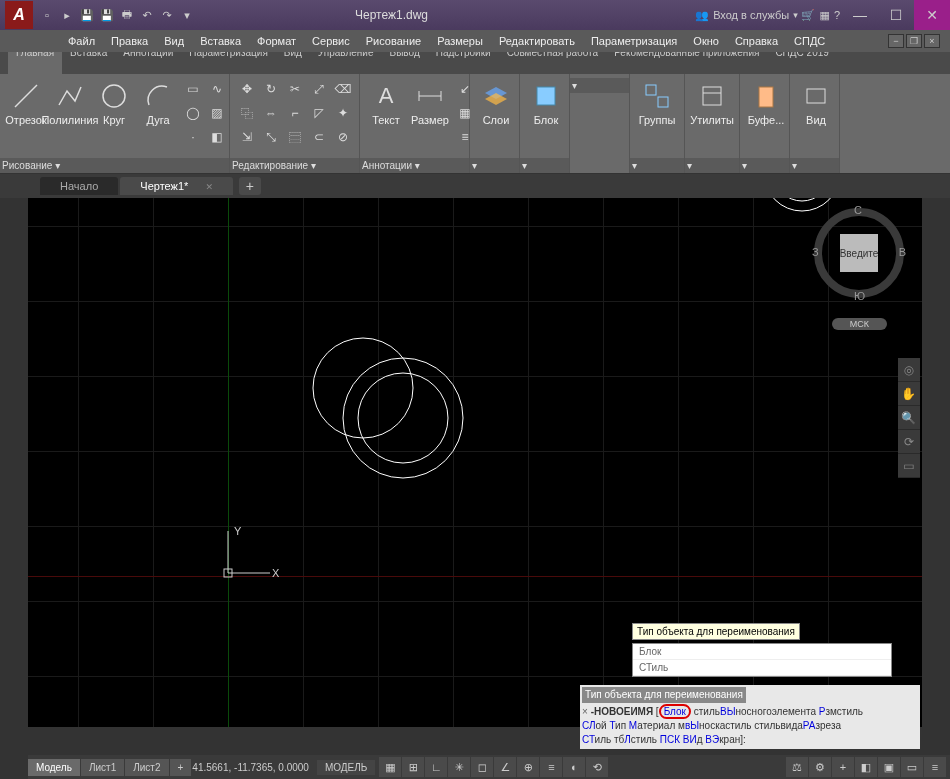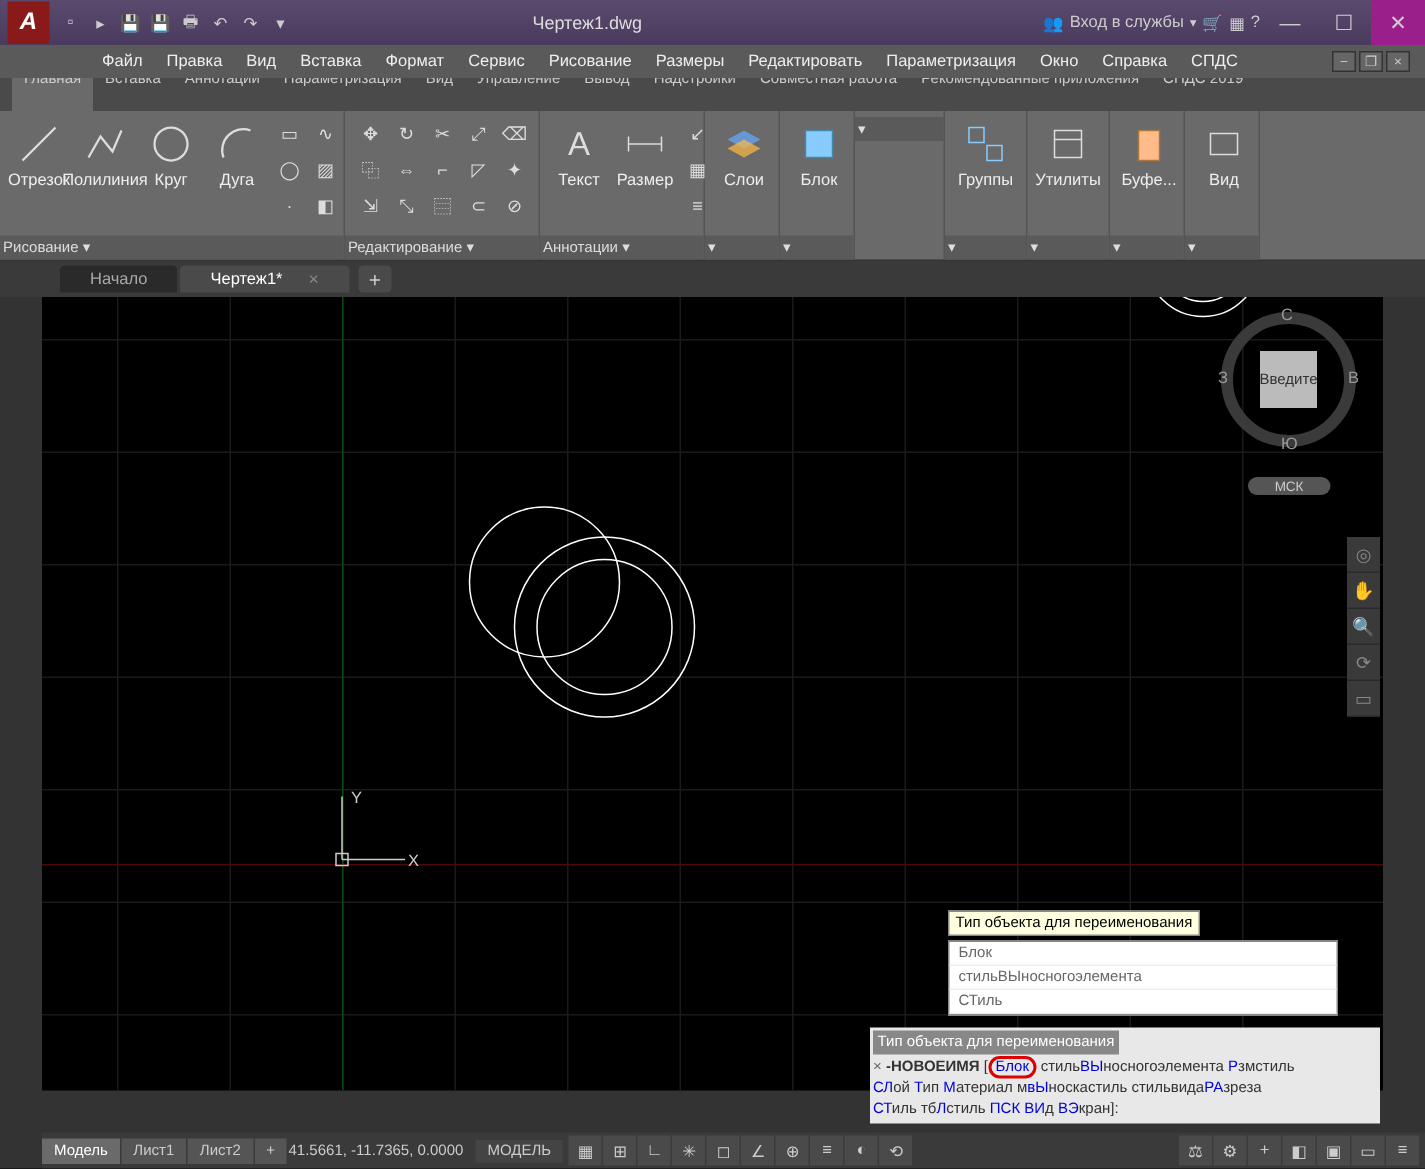--- a/index.html
+++ b/index.html
@@ -371,21 +371,20 @@
     <div class="nav-btn">✋</div>
     <div class="nav-btn">🔍</div>
     <div class="nav-btn">⟳</div>
     <div class="nav-btn">▭</div>
   </div>
 
   <div class="cmd-area" style="bottom:50px">
     <div class="cmd-tooltip">Тип объекта для переименования</div>
     <div class="cmd-list">
       <div class="cmd-item">Блок</div>
-      <div class="cmd-item">стильВЫносногоэлемента</div>
       <div class="cmd-item">СТиль</div>
     </div>
   </div>
 </div>
 
 <div class="cmd-line-area" style="line-height:1.4">
   <div style="background:#888;color:#fff;padding:1px 3px;display:inline-block;margin-bottom:2px">Тип объекта для переименования</div><br>
   <span style="color:#666">× </span><b>-НОВОЕИМЯ</b>
   [<span class="cmd-circled"><span class="cmd-highlight">Блок</span></span>
   <span>стиль</span><span class="cmd-highlight">ВЫ</span><span>носногоэлемента </span><span class="cmd-highlight">Р</span><span>змстиль</span><br>

